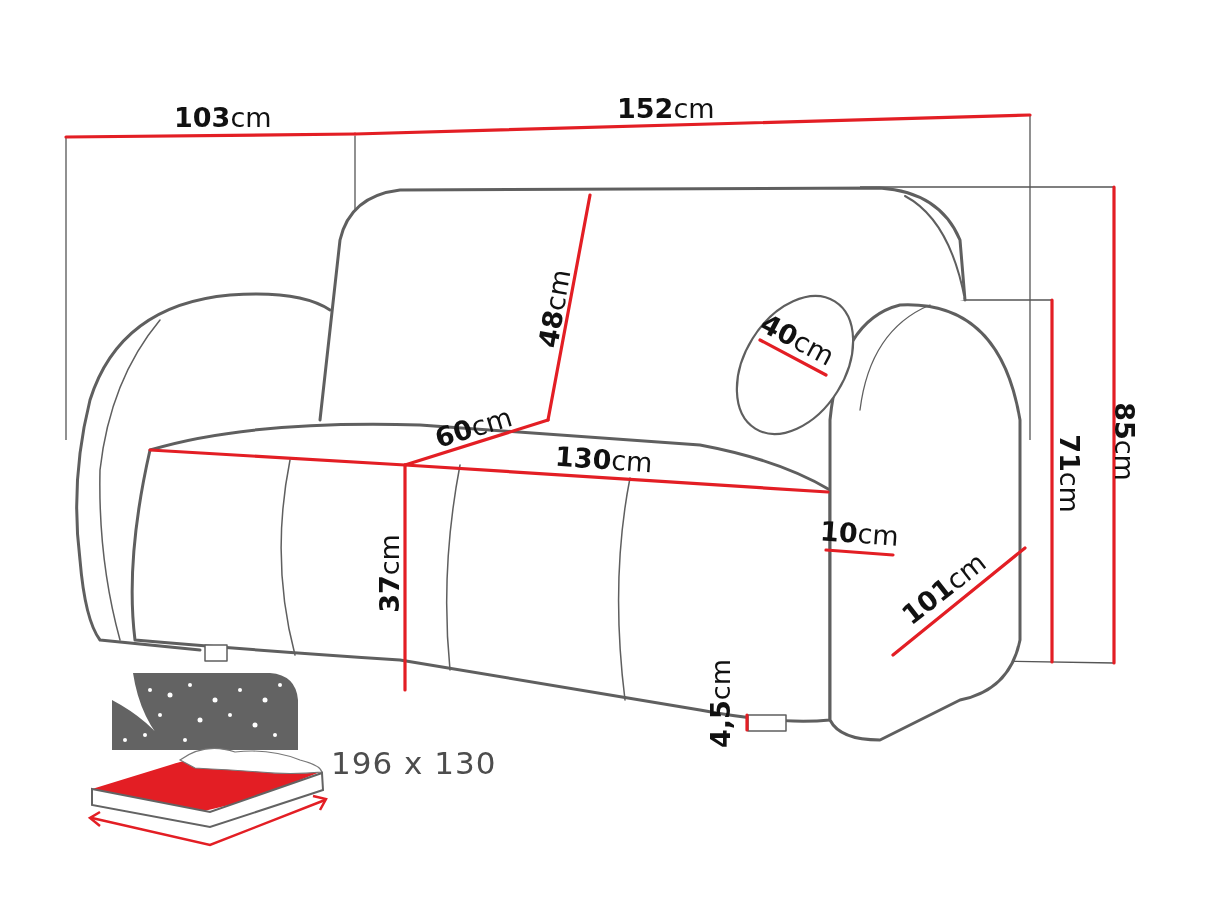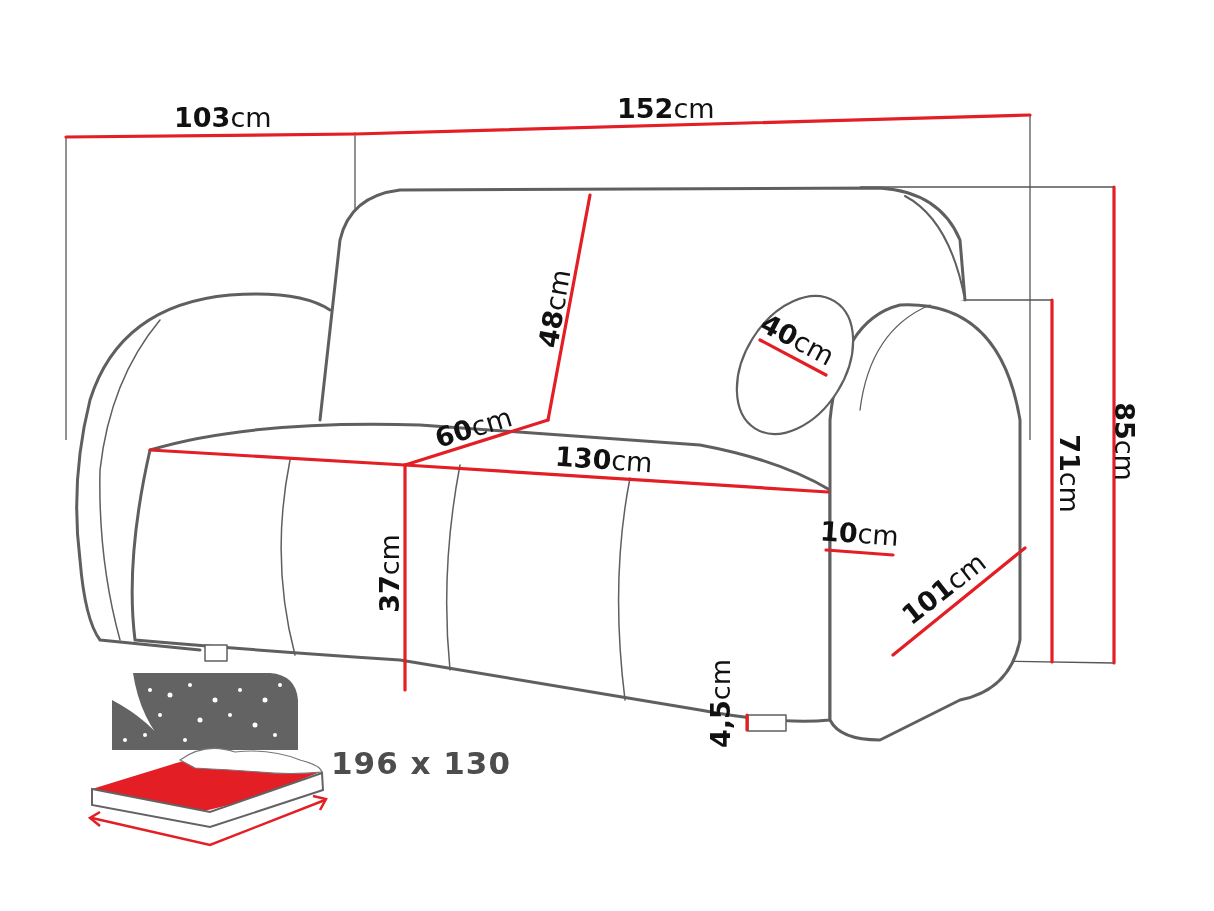--- a/index.html
+++ b/index.html
@@ -1,21 +1,21 @@
 <!DOCTYPE html>
 <html><head>
 <meta charset="utf-8">
 <style>
   html,body{margin:0;padding:0;background:#ffffff;}
   body{width:1214px;height:911px;position:relative;overflow:hidden;font-family:"Liberation Sans",sans-serif;}
   svg{position:absolute;left:0;top:0;}
   .lbl{position:absolute;font-family:"DejaVu Sans",sans-serif;color:#111;white-space:nowrap;font-size:27px;line-height:1;}
   .lbl b{font-weight:bold;}
   .lbl .u{font-weight:normal;}
-  .bed-text{position:absolute;font-family:"DejaVu Sans",sans-serif;color:#4d4d4d;font-size:31px;font-weight:bold;white-space:nowrap;letter-spacing:1px;}
+  .bed-text{position:absolute;font-family:"DejaVu Sans",sans-serif;color:#4d4d4d;font-size:31px;font-weight:normal;white-space:nowrap;letter-spacing:1px;}
 </style>
 </head>
 <body>
 
 <svg width="1214" height="911" viewBox="0 0 1214 911">
 
   <g stroke="#555" stroke-width="1.3" fill="none">
     <line x1="66" y1="136" x2="66" y2="440"></line>
     <line x1="355" y1="136" x2="355" y2="215"></line>
     <line x1="1030" y1="115" x2="1030" y2="440"></line>

